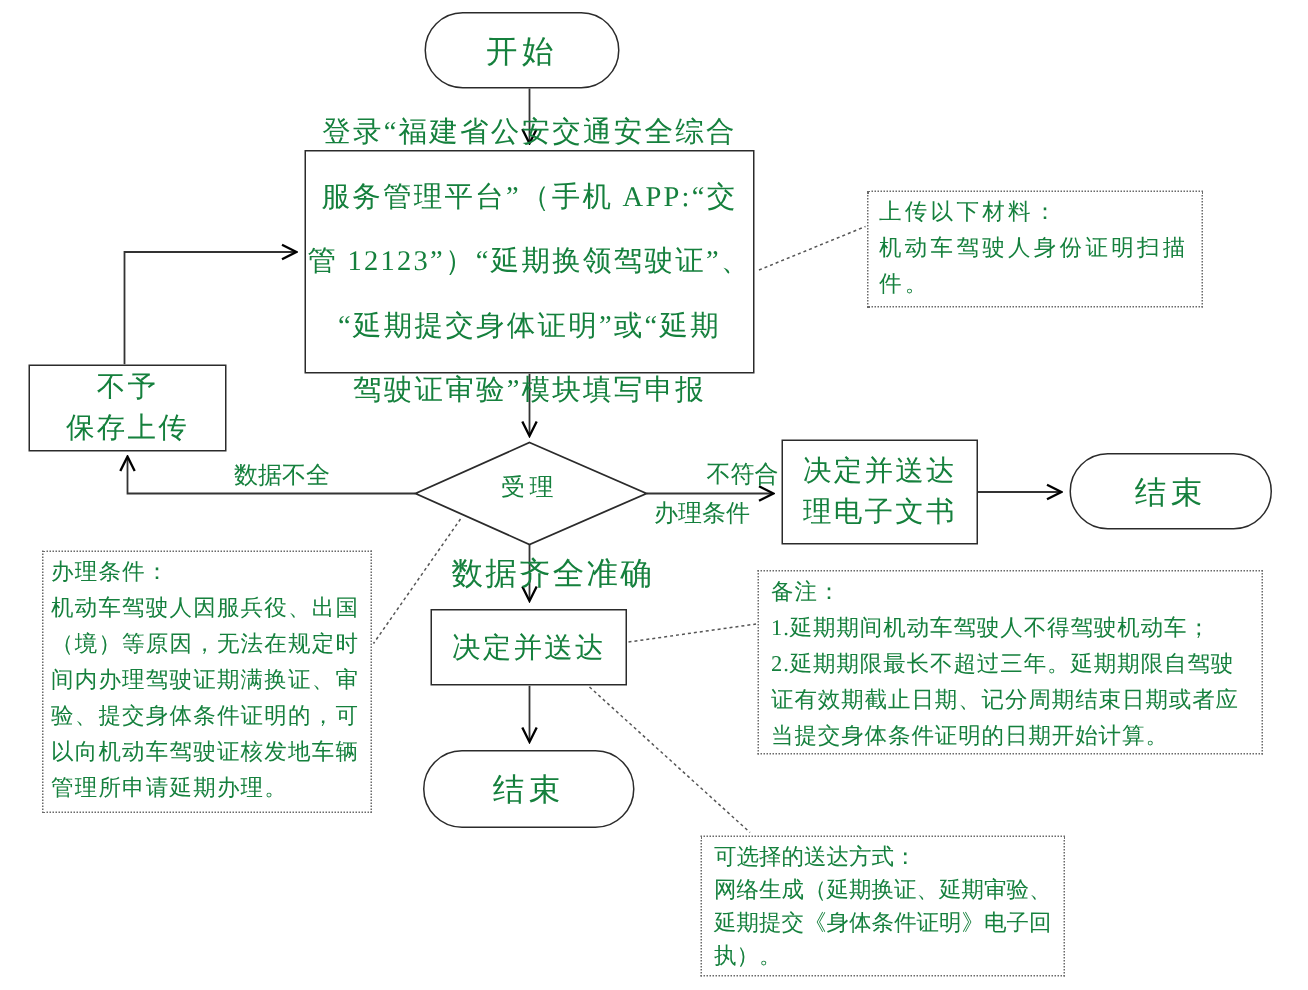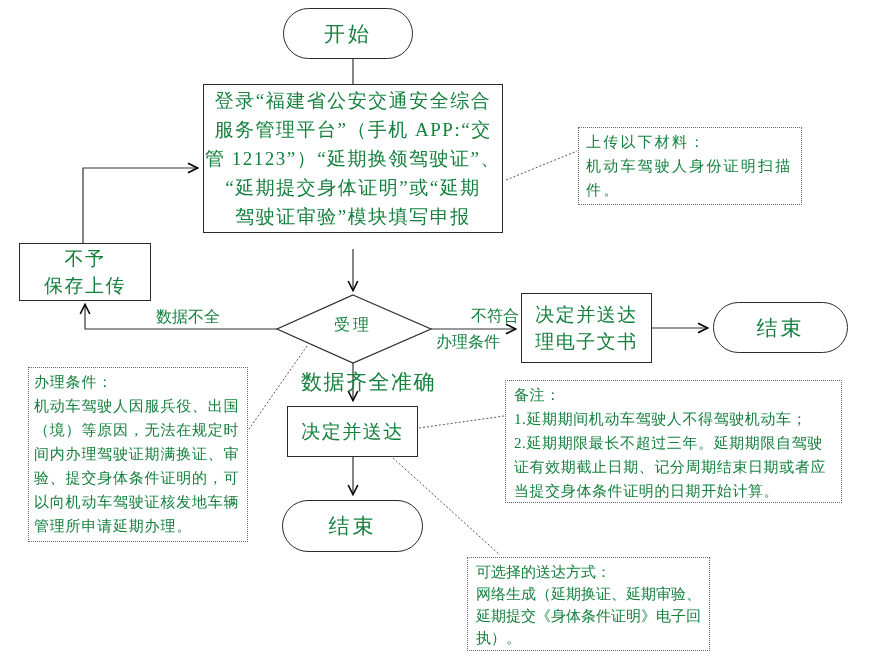--- a/index.html
+++ b/index.html
@@ -59,21 +59,21 @@
       <line x1="419" y1="428" x2="504" y2="416"></line>
       <line x1="393" y1="458" x2="500" y2="555"></line>
     </g>
     <polygon points="353,295 431,329 353,363 277,329" fill="#ffffff" stroke="#2b2b2b" stroke-width="1.2"></polygon>
   </svg>
 
   <div class="node stadium big" style="left:283px; top:8px; width:130px; height:51px;">
     <div class="ln">开始</div>
   </div>
 
-  <div class="node login boxtext" style="left:203px; top:84px; width:300px; height:149px;">
+  <div class="node login boxtext" style="left:203px; top:100px; width:300px; height:149px;gap:14px;">
     <div class="ln">登录“福建省公安交通安全综合</div>
     <div class="ln">服务管理平台”（手机 APP:“交</div>
     <div class="ln">管 12123”）“延期换领驾驶证”、</div>
     <div class="ln">“延期提交身体证明”或“延期</div>
     <div class="ln">驾驶证审验”模块填写申报</div>
   </div>
 
   <div class="note note-upload" style="left:578px; top:127px; width:224px; height:78px;">
     <div>上传以下材料：</div>
     <div>机动车驾驶人身份证明扫描件。</div>

